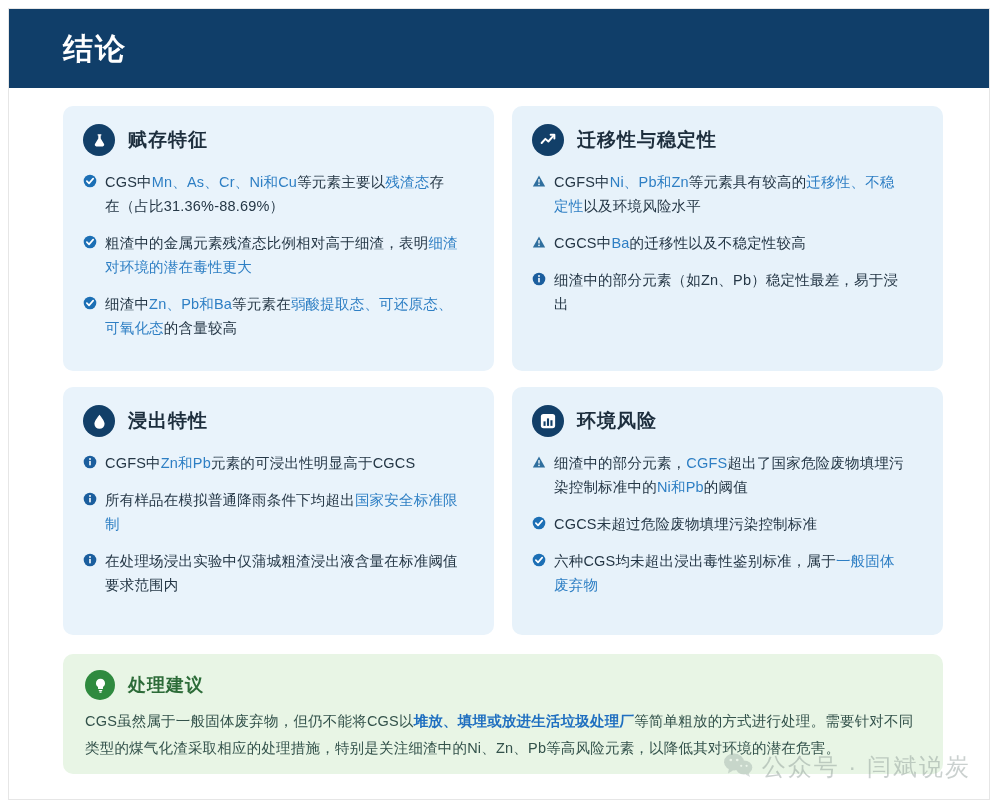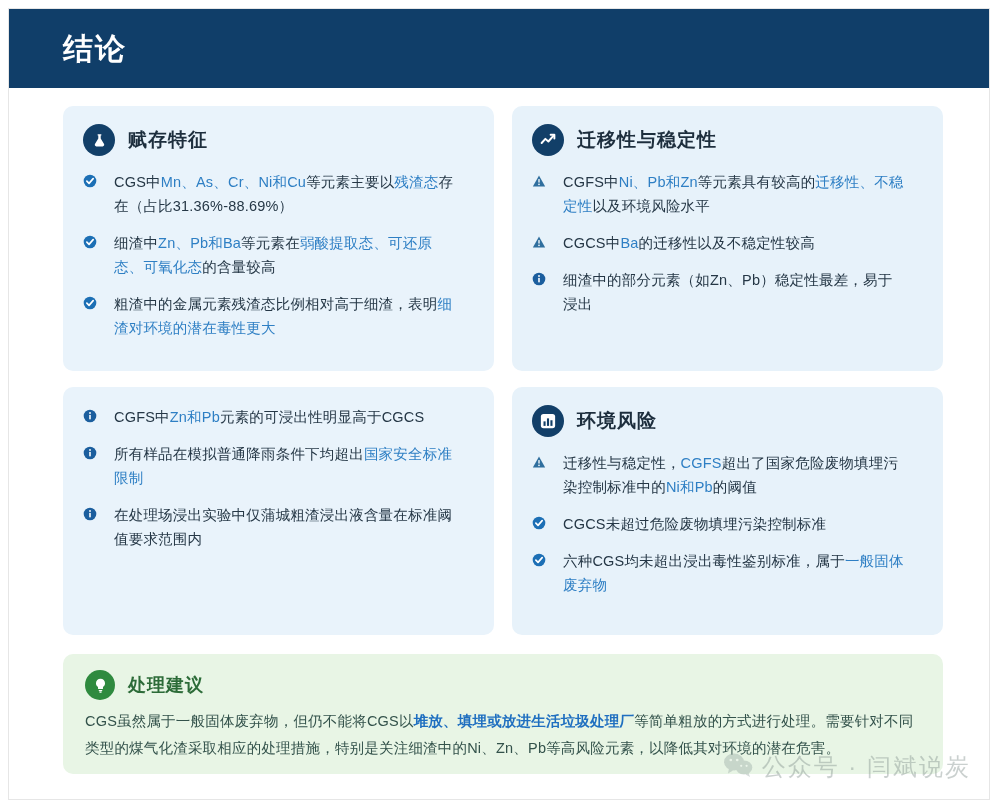--- a/index.html
+++ b/index.html
@@ -94,21 +94,21 @@
     letter-spacing: 1px;
   }
   ul.bullets {
     list-style: none;
     margin: 0;
     padding: 0;
   }
   ul.bullets li {
     display: flex;
     align-items: flex-start;
-    gap: 17px;
+    gap: 8px;
     margin-bottom: 13px;
   }
   .bullet-ico {
     flex: 0 0 auto;
     width: 14px;
     height: 14px;
     margin-top: 4px;
   }
   .bullet-ico svg { display: block; }
   .bullet-text {
@@ -208,30 +208,30 @@
               </span>
               <span class="bullet-text"><span>CGS中</span><span class="hl">Mn、As、Cr、Ni和Cu</span><span>等元素主要以</span><span class="hl">残渣态</span><span>存在（占比31.36%-88.69%）</span></span>
             </li>
             <li>
               <span class="bullet-ico">
                 <svg width="14" height="14" viewBox="0 0 16 16">
                   <circle cx="8" cy="8" r="7.2" fill="#1c6fb5"></circle>
                   <polyline points="4.4,8.2 6.9,10.7 11.6,5.3" fill="none" stroke="#ffffff" stroke-width="1.9" stroke-linecap="round" stroke-linejoin="round"></polyline>
                 </svg>
               </span>
+              <span class="bullet-text"><span>粗渣中的金属元素残渣态比例相对高于细渣，表明</span><span class="hl">细渣对环境的潜在毒性更大</span></span>
+            </li>
+            <li>
+              <span class="bullet-ico">
+                <svg width="14" height="14" viewBox="0 0 16 16">
+                  <circle cx="8" cy="8" r="7.2" fill="#1c6fb5"></circle>
+                  <polyline points="4.4,8.2 6.9,10.7 11.6,5.3" fill="none" stroke="#ffffff" stroke-width="1.9" stroke-linecap="round" stroke-linejoin="round"></polyline>
+                </svg>
+              </span>
               <span class="bullet-text"><span>细渣中</span><span class="hl">Zn、Pb和Ba</span><span>等元素在</span><span class="hl">弱酸提取态、可还原态、可氧化态</span><span>的含量较高</span></span>
-            </li>
-            <li>
-              <span class="bullet-ico">
-                <svg width="14" height="14" viewBox="0 0 16 16">
-                  <circle cx="8" cy="8" r="7.2" fill="#1c6fb5"></circle>
-                  <polyline points="4.4,8.2 6.9,10.7 11.6,5.3" fill="none" stroke="#ffffff" stroke-width="1.9" stroke-linecap="round" stroke-linejoin="round"></polyline>
-                </svg>
-              </span>
-              <span class="bullet-text"><span>粗渣中的金属元素残渣态比例相对高于细渣，表明</span><span class="hl">细渣对环境的潜在毒性更大</span></span>
             </li>
           </ul>
         </div>
         <div class="card cyan h1">
           <div class="card-head">
             <span class="head-icon">
               <svg width="18" height="18" viewBox="0 0 24 24">
                 <polyline points="3.5,16 8.5,10.5 12.5,14 20,5.5" fill="none" stroke="#ffffff" stroke-width="2.6" stroke-linecap="round" stroke-linejoin="round"></polyline>
                 <polyline points="15.5,5 20.5,5 20.5,10" fill="none" stroke="#ffffff" stroke-width="2.6" stroke-linecap="round" stroke-linejoin="round"></polyline>
               </svg>
@@ -265,20 +265,28 @@
                   <circle cx="8" cy="8" r="7.2" fill="#1b5e9e"></circle>
                   <circle cx="8" cy="4.6" r="1.05" fill="#ffffff"></circle>
                   <rect x="7.1" y="6.6" width="1.8" height="5.4" rx="0.85" fill="#ffffff"></rect>
                 </svg>
               </span>
               <span class="bullet-text"><span>细渣中的部分元素（如Zn、Pb）稳定性最差，易于浸出</span></span>
             </li>
           </ul>
         </div>
         <div class="card blue h2">
+          <div class="card-head">
+            <span class="head-icon">
+              <svg width="17" height="17" viewBox="0 0 24 24">
+                <path fill="#ffffff" d="M12 2.5S4.8 11 4.8 15.3A7.2 7.2 0 0 0 12 22.4a7.2 7.2 0 0 0 7.2-7.1C19.2 11 12 2.5 12 2.5z"></path>
+              </svg>
+            </span>
+            <span class="card-title">浸出特性</span>
+          </div>
           <ul class="bullets">
             <li>
               <span class="bullet-ico">
                 <svg width="14" height="14" viewBox="0 0 16 16">
                   <circle cx="8" cy="8" r="7.2" fill="#1b5e9e"></circle>
                   <circle cx="8" cy="4.6" r="1.05" fill="#ffffff"></circle>
                   <rect x="7.1" y="6.6" width="1.8" height="5.4" rx="0.85" fill="#ffffff"></rect>
                 </svg>
               </span>
               <span class="bullet-text"><span>CGFS中</span><span class="hl">Zn和Pb</span><span>元素的可浸出性明显高于CGCS</span></span>
@@ -319,21 +327,21 @@
           </div>
           <ul class="bullets">
             <li>
               <span class="bullet-ico">
                 <svg width="14" height="14" viewBox="0 0 16 16">
                   <path d="M8 1.6 L15 14.4 L1 14.4 Z" fill="#2f6f9e"></path>
                   <rect x="7.25" y="5.6" width="1.5" height="4.3" rx="0.7" fill="#ffffff"></rect>
                   <circle cx="8" cy="11.9" r="0.95" fill="#ffffff"></circle>
                 </svg>
               </span>
-              <span class="bullet-text"><span>迁移性与稳定性，</span><span class="hl">CGFS</span><span>超出了国家危险废物填埋污染控制标准中的</span><span class="hl">Ni和Pb</span><span>的阈值</span></span>
+              <span class="bullet-text"><span>细渣中的部分元素，</span><span class="hl">CGFS</span><span>超出了国家危险废物填埋污染控制标准中的</span><span class="hl">Ni和Pb</span><span>的阈值</span></span>
             </li>
             <li>
               <span class="bullet-ico">
                 <svg width="14" height="14" viewBox="0 0 16 16">
                   <circle cx="8" cy="8" r="7.2" fill="#1c6fb5"></circle>
                   <polyline points="4.4,8.2 6.9,10.7 11.6,5.3" fill="none" stroke="#ffffff" stroke-width="1.9" stroke-linecap="round" stroke-linejoin="round"></polyline>
                 </svg>
               </span>
               <span class="bullet-text"><span>CGCS未超过危险废物填埋污染控制标准</span></span>
             </li>

